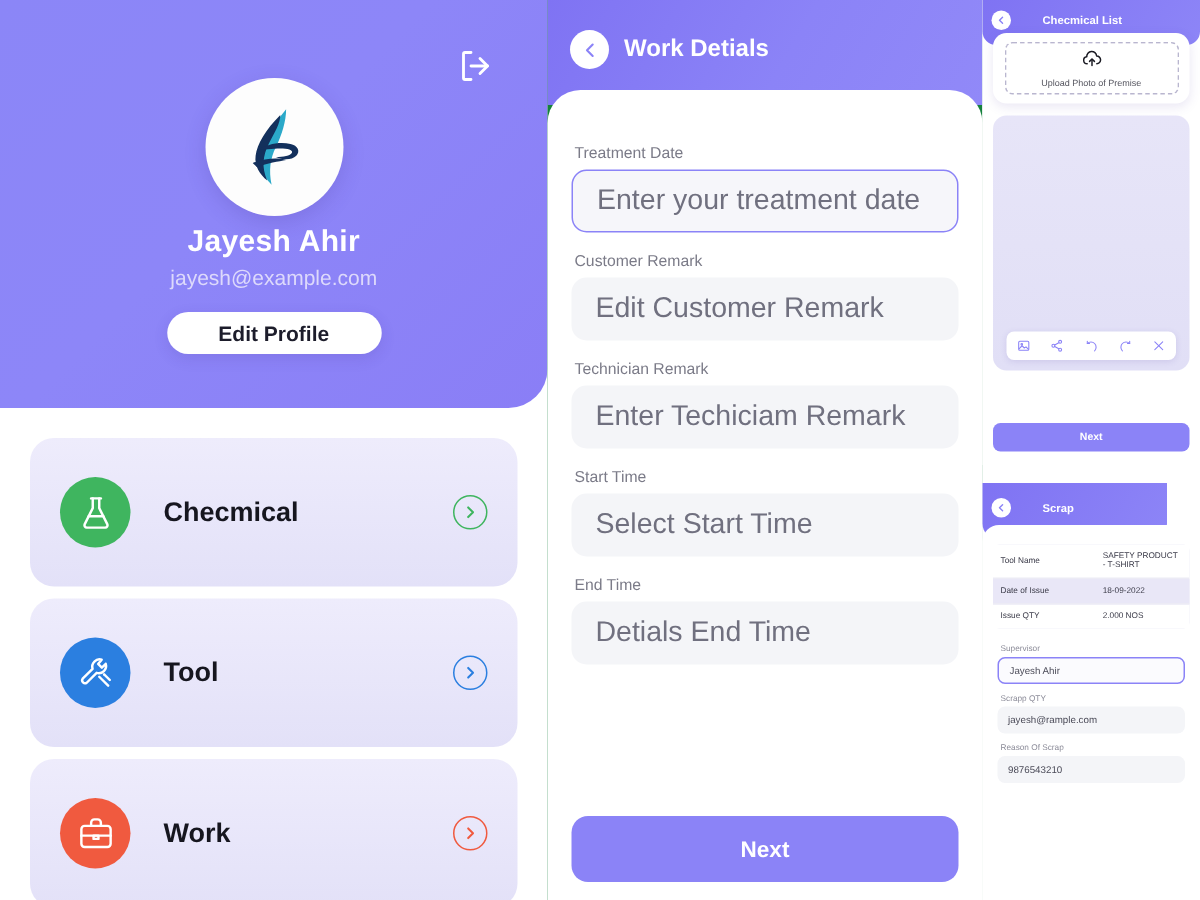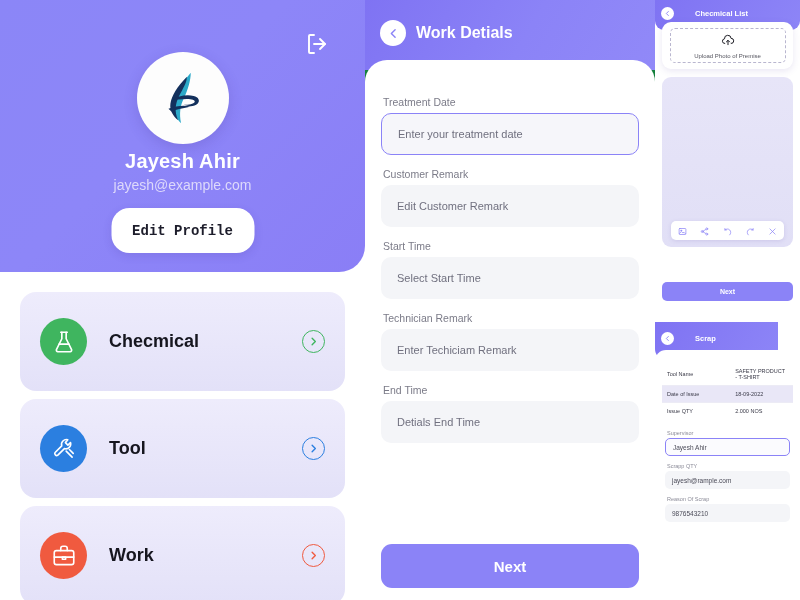--- a/index.html
+++ b/index.html
@@ -44,24 +44,24 @@
     font-size: 20px; font-weight: bold; letter-spacing: .2px;
   }
   .profile-email {
     position: absolute; left: 0; top: 177px; width: 100%;
     text-align: center; color: #ddd9fb;
     font-size: 14px;
   }
   .edit-profile-btn {
     position: absolute; left: 50%; top: 208px;
     transform: translateX(-50%);
-    width: 143px; height: 45px; border-radius: 18px;
+    width: 143px; height: 28px; border-radius: 18px;
     background: #ffffff; border: none;
     color: #1d1d2b; font-size: 14px; font-weight: bold;
-    font-family: Liberation Mono, monospace;
+    font-family: Liberation Sans, sans-serif;
     cursor: pointer;
     box-shadow: 0 3px 10px rgba(50,30,120,.12);
   }
   .menu-list { position: absolute; left: 20px; top: 292px; width: 325px; }
   .menu-card {
     position: relative;
     height: 99px; margin-bottom: 8px;
     border-radius: 16px;
     background: linear-gradient(180deg,#eeecfc 0%, #e3e1f8 100%);
     display: flex; align-items: center;
@@ -117,21 +117,21 @@
   }
   .field { margin-bottom: 13px; }
   .field-label {
     font-size: 10.5px; color: #7b7b88; margin-bottom: 5px; padding-left: 2px;
   }
   .field-box {
     height: 42px; border-radius: 10px;
     background: #f4f5f8;
     display: flex; align-items: center;
     padding: 0 16px;
-    font-size: 11px; color: #70707f;
+    font-size: 19px; color: #70707f;
     cursor: pointer;
   }
   .field-box.focused {
     background: #f6f6fa;
     border: 1.4px solid #8b83f7;
   }
   .next-btn-work {
     position: absolute; left: 16px; bottom: 12px;
     width: 258px; height: 44px;
     border-radius: 11px; border: none;
@@ -346,27 +346,27 @@
         <div class="field-label">Treatment Date</div>
         <div class="field-box focused">Enter your treatment date</div>
       </div>
 
       <div class="field">
         <div class="field-label">Customer Remark</div>
         <div class="field-box">Edit Customer Remark</div>
       </div>
 
       <div class="field">
+        <div class="field-label">Technician Remark</div>
+        <div class="field-box">Enter Techiciam Remark</div>
+      </div>
+
+      <div class="field">
         <div class="field-label">Start Time</div>
         <div class="field-box">Select Start Time</div>
-      </div>
-
-      <div class="field">
-        <div class="field-label">Technician Remark</div>
-        <div class="field-box">Enter Techiciam Remark</div>
       </div>
 
       <div class="field">
         <div class="field-label">End Time</div>
         <div class="field-box">Detials End Time</div>
       </div>
 
     </div>
 
     <button class="next-btn-work">Next</button>

